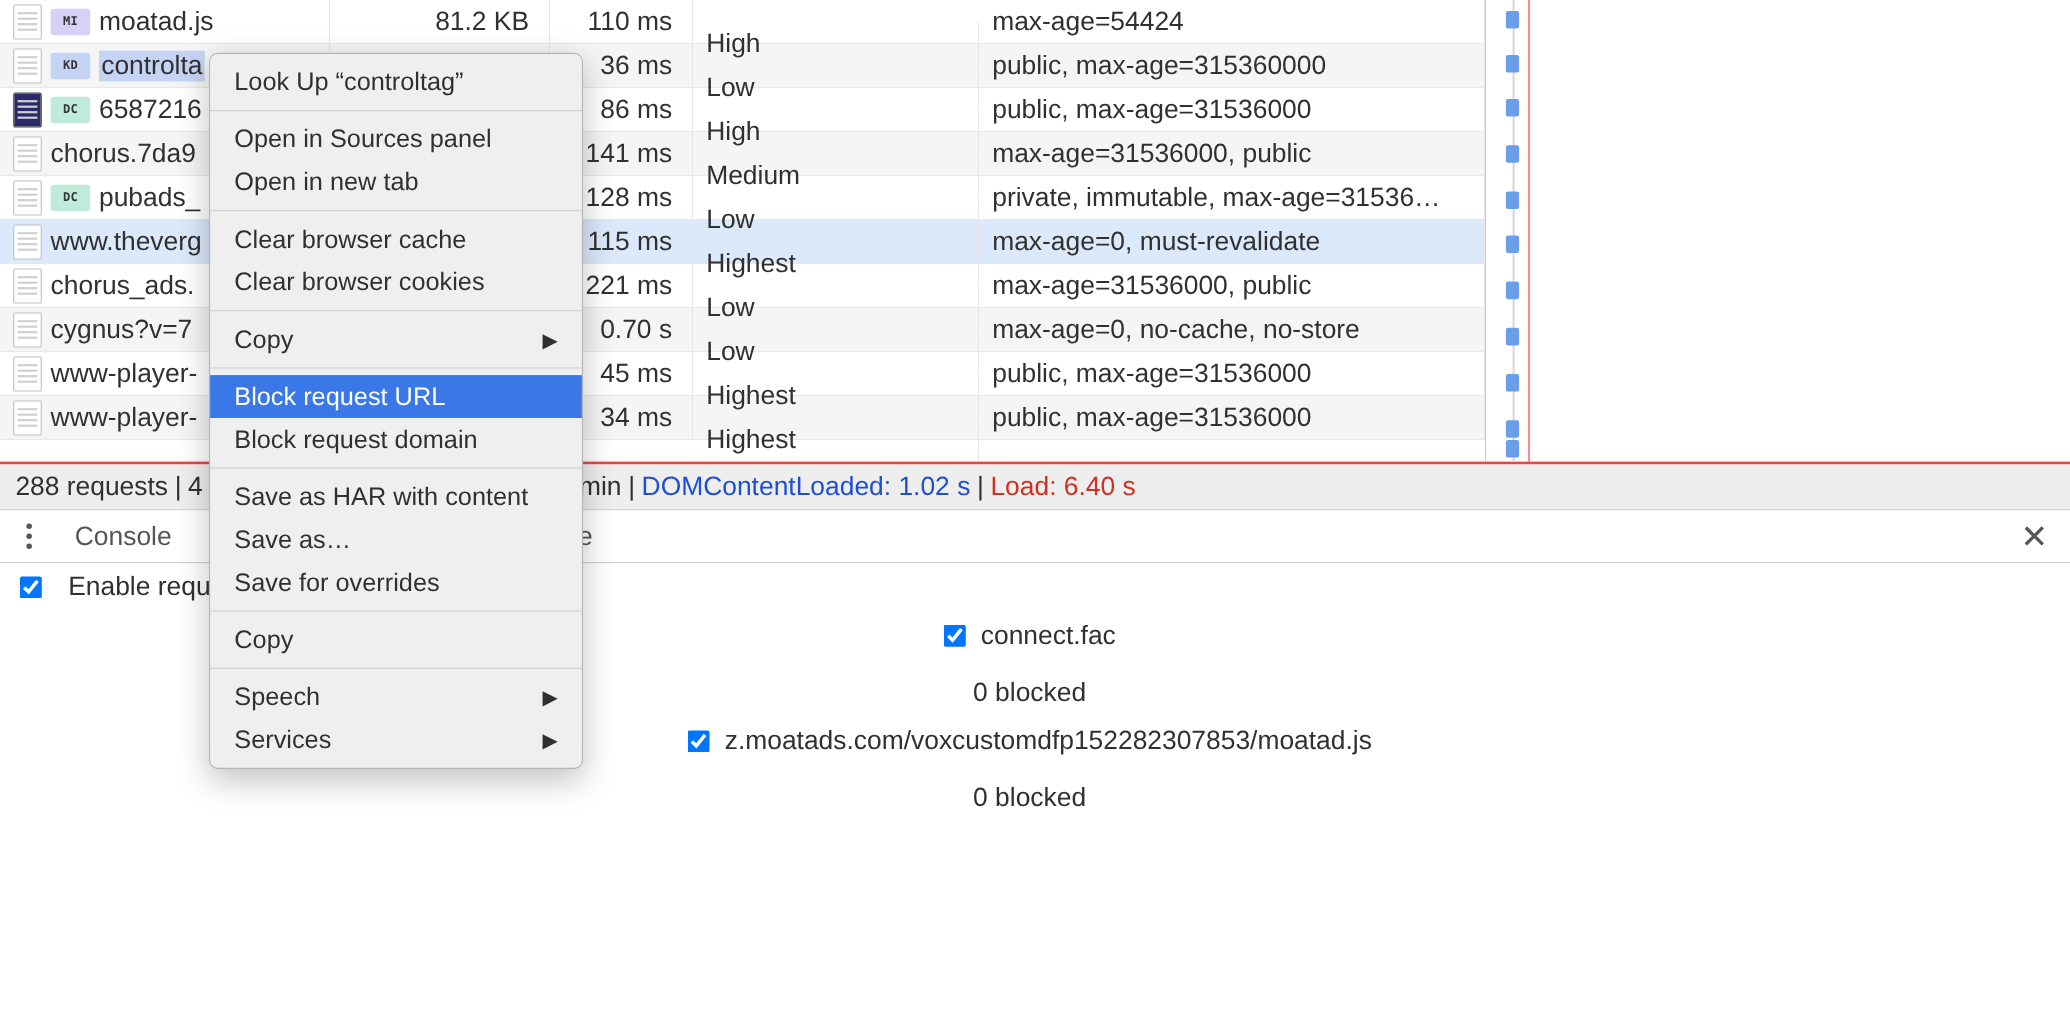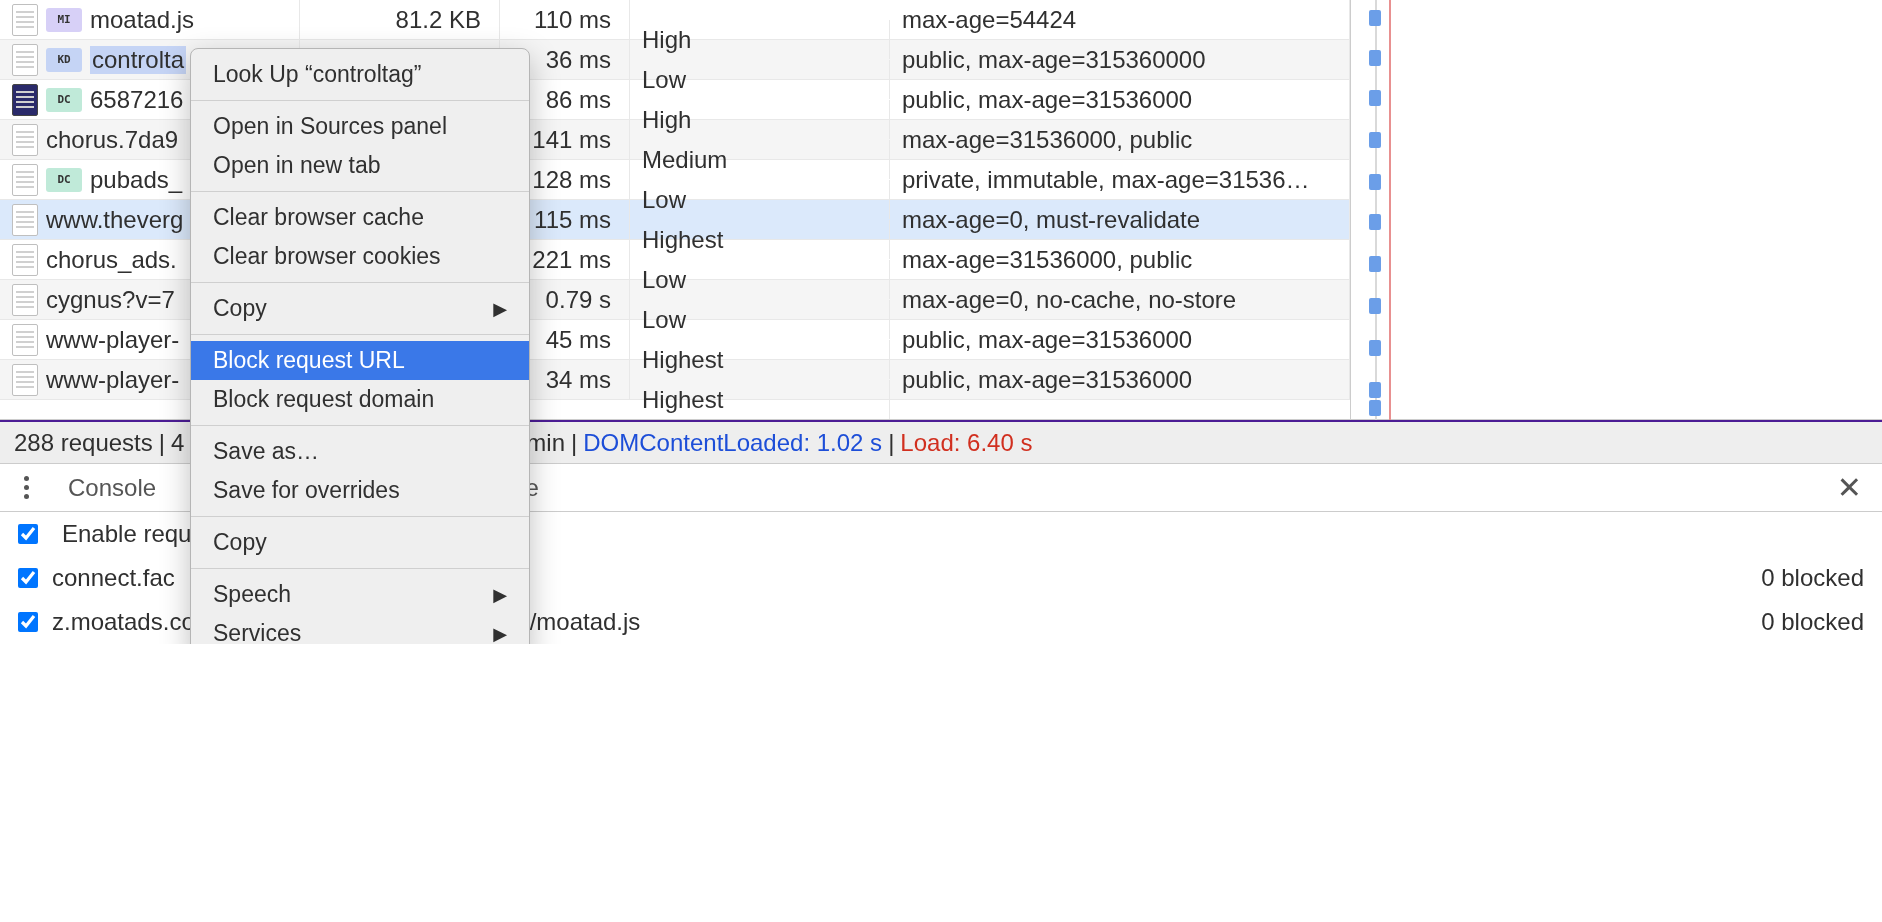--- a/index.html
+++ b/index.html
@@ -63,41 +63,41 @@
   }
   .tick.t1{top:10px;background:#6b9ee8;} .tick.t2{top:50px;background:#6b9ee8;}
   .tick.t3{top:90px;background:#6b9ee8;} .tick.t4{top:132px;background:#6b9ee8;}
   .tick.t5{top:174px;background:#6b9ee8;} .tick.t6{top:214px;background:#6b9ee8;}
   .tick.t7{top:256px;background:#6b9ee8;} .tick.t8{top:298px;background:#6b9ee8;}
   .tick.t9{top:340px;background:#6b9ee8;} .tick.t10{top:382px;background:#6b9ee8;}
   .tick.t11{top:400px;background:#6b9ee8;}
 
   .summary-bar {
     height: 44px; display:flex; align-items:center; padding:0 14px;
-    border-top:2px solid #4c1d95; background:#eee; gap:6px;
+    border-top:2px solid #ef4444; background:#eee; gap:6px;
     border-bottom:1px solid #ccc;
     font-size:24px;
   }
   .summary-bar .dom { color:#1d4ed8; }
   .summary-bar .load { color:#d12f1f; }
 
   .drawer-tabs {
     height:48px; display:flex; align-items:center; gap:28px; padding:0 12px;
     border-bottom:1px solid #ccc; background:#fff;
   }
   .kebab { width:28px; display:flex; flex-direction:column; gap:4px; align-items:center; justify-content:center;}
   .kebab span{width:5px;height:5px;background:#555;border-radius:50%;}
   .tab { color:#555; }
   .close-x { margin-left:auto; font-size:30px; color:#555; padding-right:8px;}
 
   .enable-row, .block-row {
     display:flex; align-items:center; gap:24px; padding:8px 18px 8px 18px;
     font-size:24px;
   }
-  .block-row { justify-content:space-between; padding-left:18px;}
+  .block-row { justify-content:space-between; padding-left:8px;flex-direction:column;}
   .block-row .left { display:flex; align-items:center; gap:14px;}
   input[type=checkbox]{ width:20px; height:20px; }
 
   
   .ctx {
     position:absolute; top:48px; left:190px; width:340px;
     background:#efefef; border:1px solid #b5b5b5; border-radius:8px;
     box-shadow:0 10px 30px rgba(0,0,0,.25);
     padding:6px 0; z-index:50;
     font-size:23px;
@@ -213,21 +213,21 @@
       </div>
       <div class="row odd">
         <div class="cell c-name">
           <div class="file-icon">
             <span class="l1"></span>
             <span class="l2"></span>
           </div>
           <span>cygnus?v=7</span>
         </div>
         <div class="cell c-size"></div>
-        <div class="cell c-time">0.79 s</div>
+        <div class="cell c-time">0.70 s</div>
         <div class="cell c-priority">Low</div>
         <div class="cell c-cache">max-age=0, no-cache, no-store</div>
       </div>
       <div class="row">
         <div class="cell c-name">
           <div class="file-icon">
             <span class="l1"></span>
             <span class="l2"></span>
           </div>
           <span>www-player-</span>
@@ -337,20 +337,23 @@
     </div>
   <div class="ctx-sep"></div>
   <div class="ctx-item hover">
       <span>Block request URL</span>
     </div>
   <div class="ctx-item">
       <span>Block request domain</span>
     </div>
   <div class="ctx-sep"></div>
   <div class="ctx-item">
+      <span>Save as HAR with content</span>
+    </div>
+  <div class="ctx-item">
       <span>Save as…</span>
     </div>
   <div class="ctx-item">
       <span>Save for overrides</span>
     </div>
   <div class="ctx-sep"></div>
   <div class="ctx-item">
       <span>Copy</span>
     </div>
   <div class="ctx-sep"></div>

